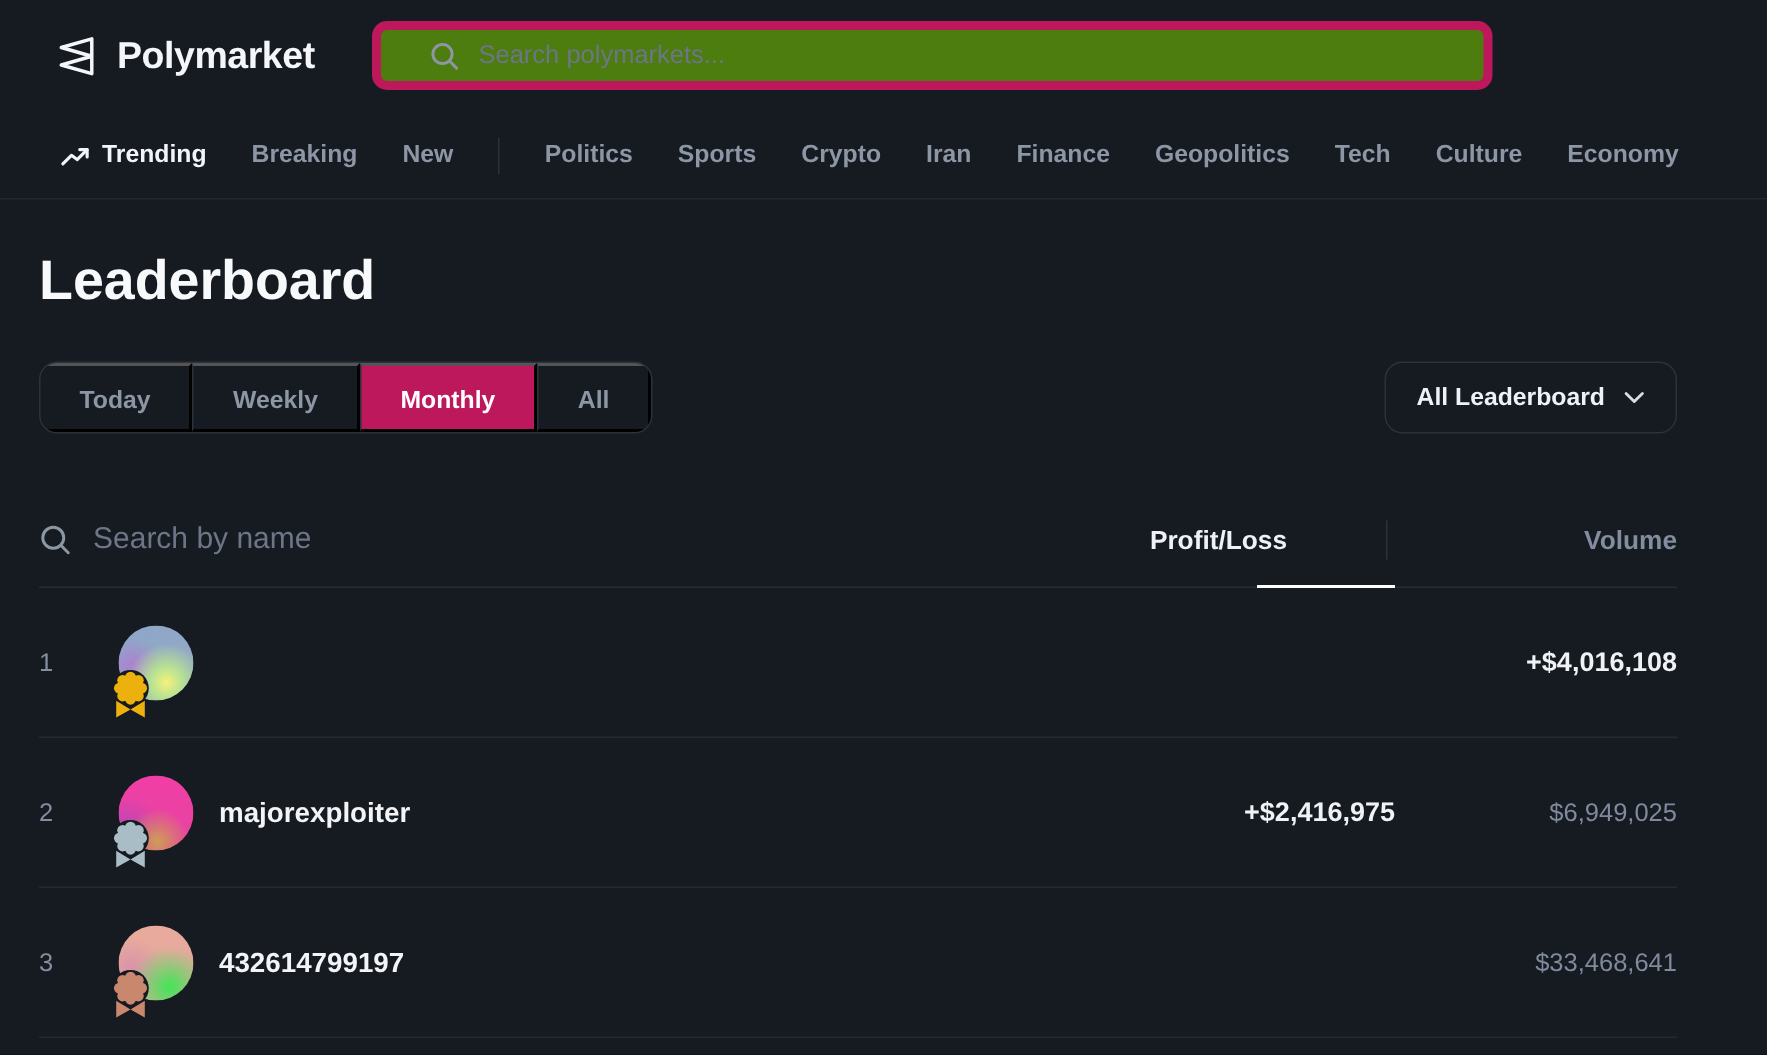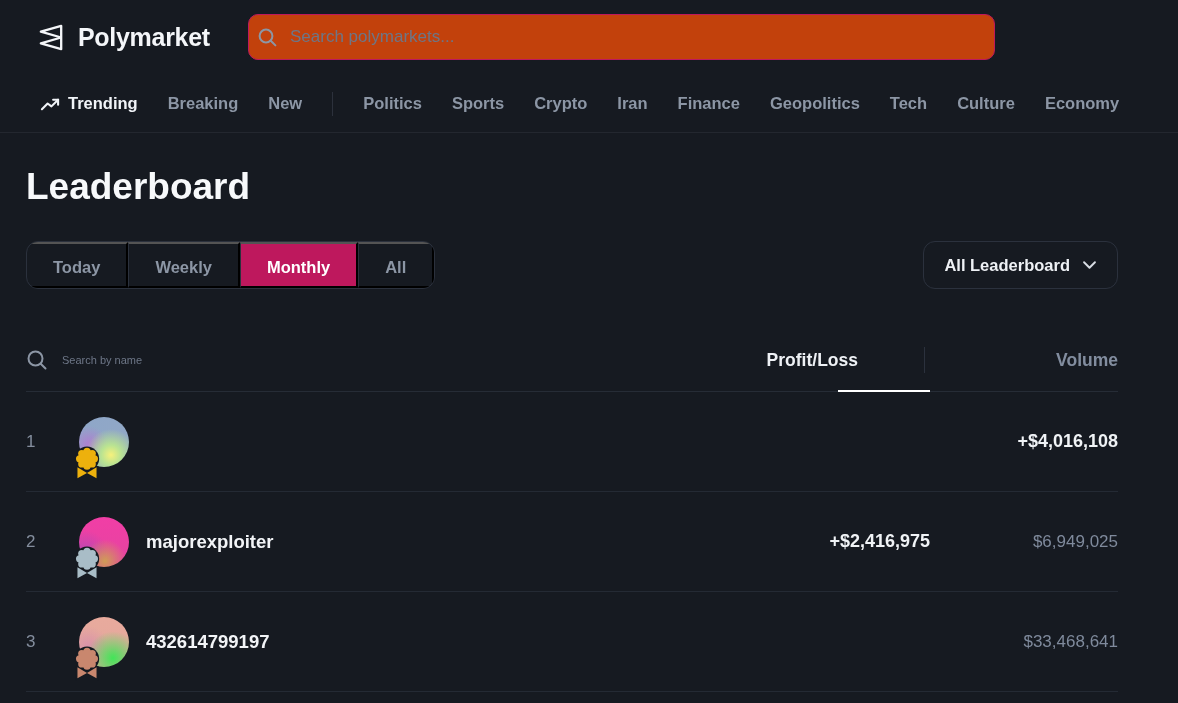--- a/index.html
+++ b/index.html
@@ -9,22 +9,22 @@
     background:#161a21; color:#e9edf2;
     font-family:"Liberation Sans", sans-serif;
   }
   
   .topbar { position:relative; height:75px; }
   .brand { position:absolute; left:36px; top:0; height:75px; display:flex; align-items:center; gap:11px; cursor:pointer; }
   .brand svg { display:block; }
   .brand-name { font-size:25px; font-weight:700; color:#f4f6f9; letter-spacing:-0.3px; }
   .global-search {
     position:absolute; left:248px; top:14px; width:747px; height:46px;
-    background:#c2410c; border:1px solid #be185d; border-radius:10px;
-    display:flex; align-items:center; padding:0 8px; gap:12px;
+    background:#4d7c0f; border:6px solid #be185d; border-radius:10px;
+    display:flex; align-items:center; padding:0 32px; gap:12px;
   }
   .global-search svg { flex:none; }
   .global-search input {
     flex:1; background:transparent; border:none; outline:none;
     font-family:"Liberation Sans", sans-serif; font-size:17px; color:#cdd4de;
   }
   .global-search input::placeholder { color:#6d7687; }
   
   .nav {
     height:58px; border-bottom:1px solid #23272f;
@@ -49,21 +49,21 @@
     display:flex; align-items:center; gap:12px; cursor:pointer;
     color:#eef1f5; font-size:16.5px; font-weight:700; background:transparent;
   }
   
   .search-row {
     position:relative; margin-top:39px; height:64px;
     border-bottom:1px solid #262c36; display:flex; align-items:center; gap:14px;
   }
   .search-row input {
     width:420px; background:transparent; border:none; outline:none;
-    font-family:"Liberation Sans", sans-serif; font-size:11px; color:#86efac;
+    font-family:"Liberation Sans", sans-serif; font-size:20px; color:#86efac;
   }
   .search-row input::placeholder { color:#6d7687; }
   .col-heads { position:absolute; right:0; top:0; height:64px; display:flex; align-items:center;gap:36px; }
   .col-pl { width:200px; text-align:right; font-size:17.5px; font-weight:700; color:#eef1f5; cursor:pointer; }
   .col-head-divider { width:1px; height:26px; background:#2b313d; margin-left:30px; }
   .col-vol { width:157px; text-align:right; font-size:17.5px; font-weight:600; color:#828d9f; cursor:pointer; }
   .sort-underline { position:absolute; right:188px; bottom:-1px; width:92px; height:2px; background:#ffffff; }
   
   .lb-row { display:flex; align-items:center; height:100px; border-bottom:1px solid #242a34; cursor:pointer; }
   .rank { width:53px; font-size:17px; color:#848e9e; }

